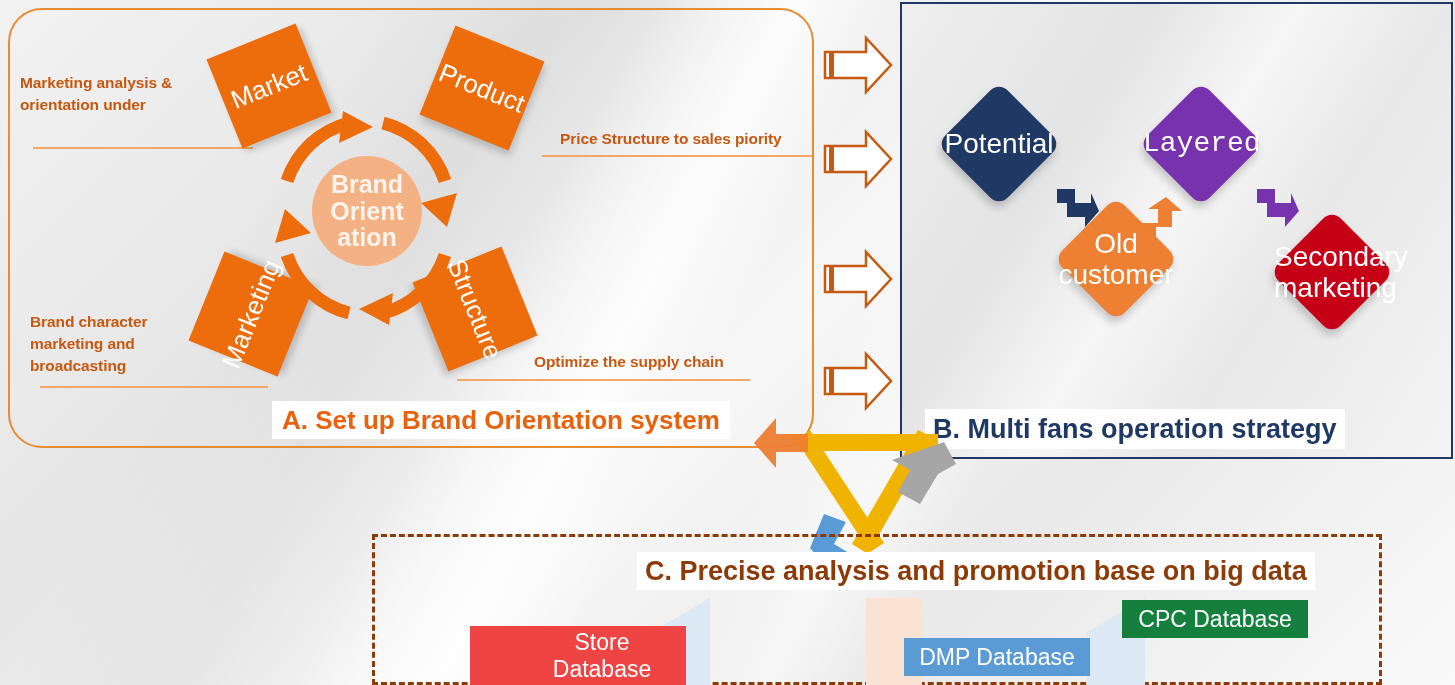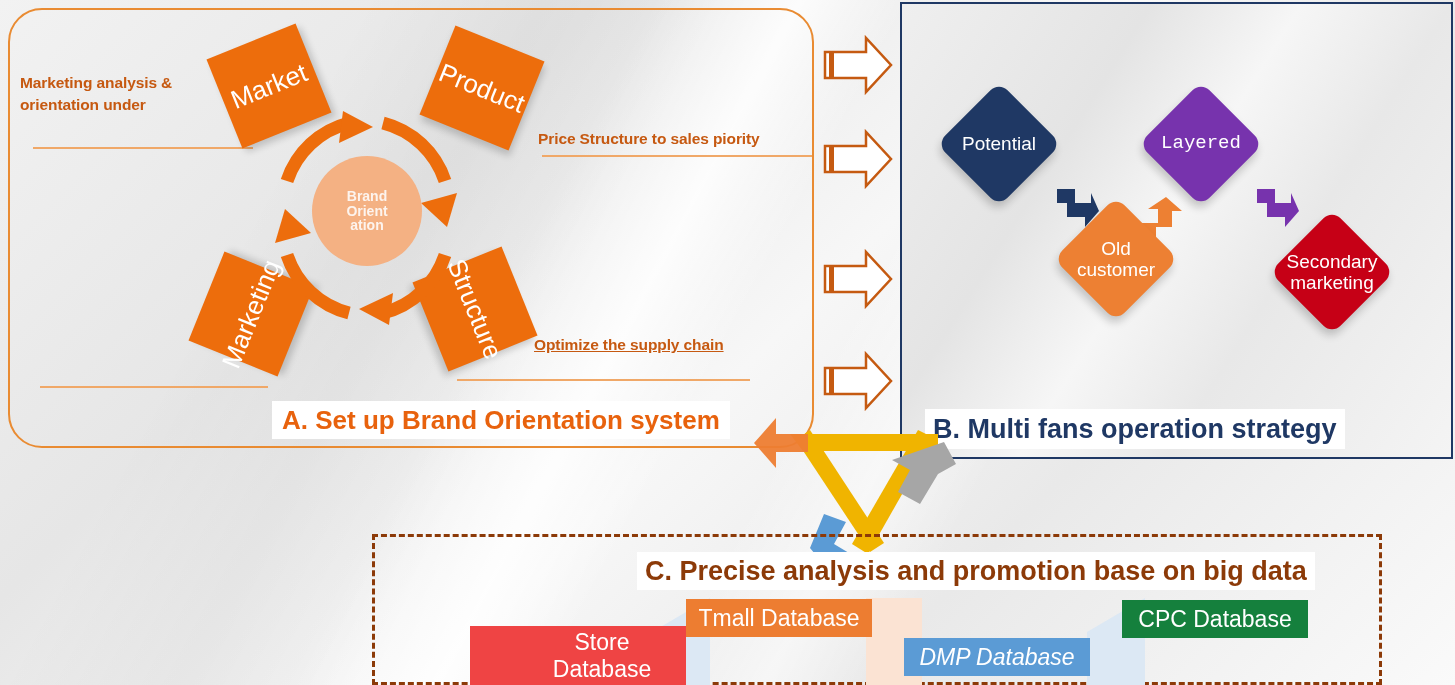--- a/index.html
+++ b/index.html
@@ -27,37 +27,37 @@
 
   .tile{position:absolute;width:96px;height:96px;background:#ED6D0C;
     display:flex;align-items:center;justify-content:center;
     color:#ffffff;font-size:26px;font-weight:400;white-space:nowrap;
     box-shadow:3px 5px 7px rgba(0,0,0,.18);}
   .tile span{display:block;}
 
   #cycle-ring{position:absolute;left:257px;top:109px;width:218px;height:218px;}
   #brand-core{position:absolute;left:312px;top:156px;width:110px;height:110px;border-radius:50%;
     background:#F4B183;display:flex;flex-direction:column;align-items:center;justify-content:center;
-    color:#fdf4ee;font-size:14px;line-height:1.06;font-weight:bold;text-align:center;}
+    color:#fdf4ee;font-size:25px;line-height:1.06;font-weight:bold;text-align:center;}
 
   .chev{position:absolute;width:72px;height:62px;}
 
   .band{position:absolute;background:#ffffff;display:flex;align-items:center;
      font-weight:bold;white-space:nowrap;}
   #title-a{left:272px;top:401px;height:38px;padding:0 10px;color:#E8620D;font-size:26px;}
 
   
   #panel-b{position:absolute;left:900px;top:2px;width:553px;height:457px;
     border:2px solid #1F3864;box-sizing:border-box;
     background:linear-gradient(122deg,#efefef 0%,#e4e4e4 30%,#f6f6f6 48%,#e8e8e8 66%,#f4f4f4 100%);}
   .dia{position:absolute;}
   .dia .sq{position:absolute;left:0;top:0;width:100%;height:100%;
     transform:rotate(45deg);border-radius:12px;box-shadow:3px 5px 8px rgba(0,0,0,.2);}
   .dia .lbl{position:absolute;left:-14px;right:-14px;top:50%;transform:translateY(-50%);
-    text-align:center;color:#ffffff;font-size:19px;line-height:1.12;white-space:nowrap;}
+    text-align:center;color:#ffffff;font-size:28px;line-height:1.12;white-space:nowrap;}
   #title-b{left:925px;top:409px;height:40px;padding:0 8px;color:#1F3864;font-size:27px;}
 
   
   #panel-c{position:absolute;left:372px;top:534px;width:1010px;height:151px;
     border:3px dashed #8C3A08;box-sizing:border-box;}
   #title-c{left:637px;top:552px;height:38px;padding:0 8px;color:#8C3A08;font-size:27px;}
   .db{position:absolute;display:flex;align-items:center;justify-content:center;text-align:center;
     color:#ffffff;font-size:23px;line-height:1.15;}
 
   .tri-wrap{position:absolute;left:748px;top:396px;width:230px;height:185px;}
@@ -69,26 +69,31 @@
   <div class="bgsheen"></div>
 
   <div id="panel-a"></div>
 
   <div class="side-note" style="left:20px;top:72px;width:200px;">
     <div>Marketing analysis &amp;</div>
     <div>orientation under</div>
   </div>
   <div class="note-rule" style="left:33px;top:147px;width:220px;"></div>
 
-  <div class="side-note" style="left:538px;top:128px;">Price Structure to sales piority</div>
+  <div class="side-note" style="left:560px;top:128px;">Price Structure to sales piority</div>
   <div class="note-rule" style="left:542px;top:155px;width:270px;"></div>
 
+  <div class="side-note" style="left:30px;top:311px;width:190px;">
+    <div>Brand character</div>
+    <div>marketing and</div>
+    <div>broadcasting</div>
+  </div>
   <div class="note-rule" style="left:40px;top:386px;width:228px;"></div>
 
-  <div class="side-note" style="left:534px;top:334px;text-decoration:underline;">Optimize the supply chain</div>
+  <div class="side-note" style="left:534px;top:351px;">Optimize the supply chain</div>
   <div class="note-rule" style="left:457px;top:379px;width:293px;"></div>
 
   <div class="tile" style="left:221px;top:38px;transform:rotate(-22deg);">
     <span>Market</span>
   </div>
   <div class="tile" style="left:434px;top:40px;transform:rotate(22deg);">
     <span>Product</span>
   </div>
   <div class="tile" style="left:203px;top:266px;transform:rotate(-68deg);">
     <span>Marketing</span>
@@ -201,24 +206,21 @@
   <svg style="position:absolute;left:1075px;top:598px;width:70px;height:87px;" viewBox="0 0 70 87">
     <polygon points="70,0 70,87 12,87 12,34" fill="#DCE8F4"></polygon>
   </svg>
 
   <div class="db" style="left:470px;top:626px;width:168px;height:59px;background:#ef4444;padding-left:48px;">
     <div>
       <div>Store</div>
       <div>Database</div>
     </div>
   </div>
-  <div class="db" style="left:686px;top:599px;width:186px;height:38px;background:#ED7D31;">
-    <div>Tmall Database</div>
-  </div>
-  <div class="db" style="left:904px;top:638px;width:186px;height:38px;background:#5B9BD5;font-style:italic;">
+  <div class="db" style="left:904px;top:638px;width:186px;height:38px;background:#5B9BD5;">
     <div>DMP Database</div>
   </div>
   <div class="db" style="left:1122px;top:600px;width:186px;height:38px;background:#15803d;">
     <div>CPC Database</div>
   </div>
 
   <div class="band" id="title-c">C. Precise analysis and promotion base on big data</div>
 </div>
 
 </body></html>

